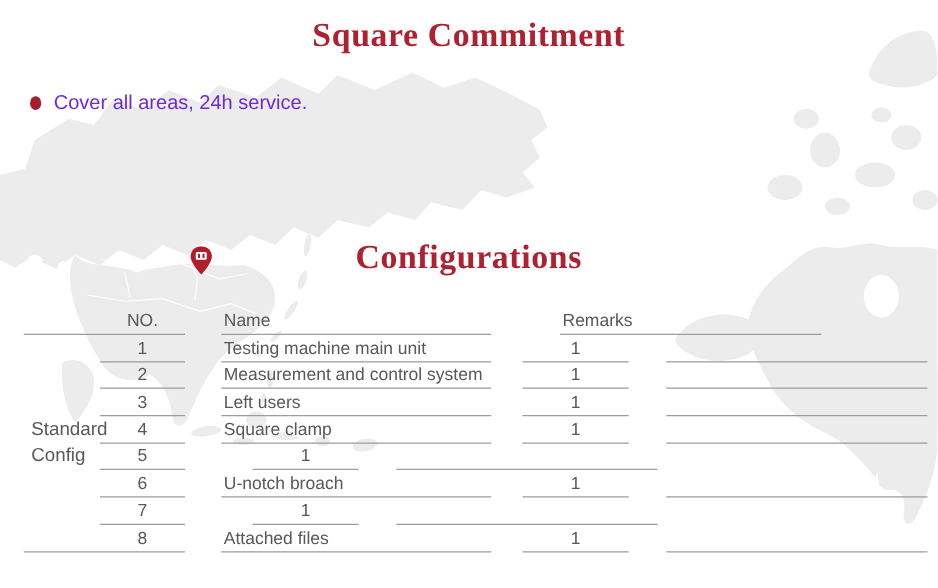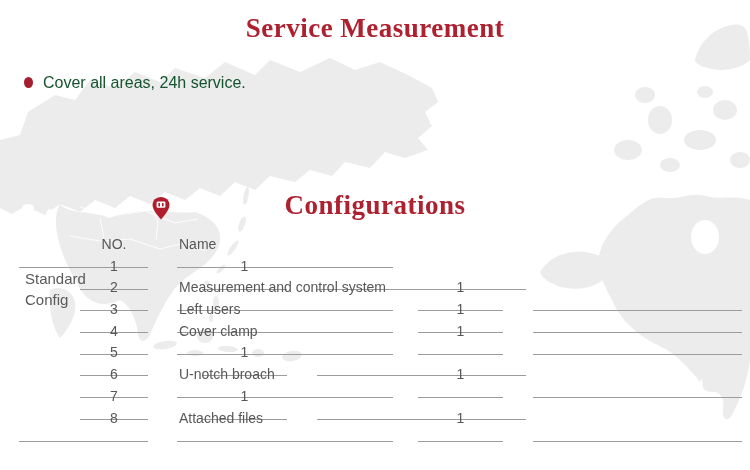--- a/index.html
+++ b/index.html
@@ -17,44 +17,44 @@
     font-size:27px;color:#ad2130;letter-spacing:0.5px;
   }
   .sec-title.cfg{top:190px;}
 
   .bullets{left:24px;top:74px;}
   .bullet-item{display:flex;align-items:center;height:17px;margin-bottom:12px;}
   .bullet-dot{
     width:9px;height:11px;border-radius:50%;
     background:#a51e2f;margin-right:10px;flex:0 0 auto;
   }
-  .bullet-text{font-size:16px;color:#14532d;white-space:nowrap;}
+  .bullet-text{font-size:16px;color:#6d28d9;white-space:nowrap;}
 
   .pin{left:152px;top:197px;width:18px;height:23px;}
 
   
   .cfg-table{left:19px;top:246px;width:723px;font-size:14px;color:#595757;}
   .trow{display:flex;}
   .thead{height:22px;}
   .drow{height:21.7px;}
-  .cell{display:flex;align-items:flex-end;padding-bottom:15px;box-sizing:border-box;}
+  .cell{display:flex;align-items:flex-end;padding-bottom:3px;box-sizing:border-box;}
   .bline{border-bottom:1px solid #9c9c9c;}
   .c-group{width:61px;}
   .c-no{width:68px;justify-content:center;}
   .sp1{width:29px;}
   .c-name{width:216px;padding-left:2px;text-align:center;}
   .sp2{width:25px;}
   .c-qty{width:85px;justify-content:center;}
   .sp3{width:30px;}
   .c-rem{width:209px;padding-left:2px;}
   .tbody{position:relative;}
   .group-cell{
     position:absolute;left:0;top:0;width:61px;height:173.6px;
     border-bottom:1px solid #9c9c9c;box-sizing:border-box;
-    display:flex;flex-direction:column;
+    display:flex;flex-direction:column;justify-content:center;
     padding-left:6px;font-size:15px;color:#5b5959;line-height:21px;
   }
 </style>
 </head>
 <body>
 
 <svg class="map-bg" viewBox="0 0 750 470" xmlns="http://www.w3.org/2000/svg" aria-hidden="true">
   <g fill="#ececec" stroke="none">
 
     <path d="M0,190 L0,140 20,135 28,112 55,95 75,100 90,80 115,88 135,72 160,82 175,68 205,78 225,62 255,75 270,60 300,72 330,58 355,70 380,62 408,75 432,88 438,102 425,112 432,126 418,138 428,150 405,158 385,152 370,168 345,162 332,176 310,170 295,182 270,176 255,190 235,182 220,196 200,188 185,200 165,192 150,204 130,196 115,208 95,200 80,212 60,204 45,215 25,206 12,214 0,208 Z"></path>
@@ -103,21 +103,21 @@
     <ellipse cx="705" cy="237" rx="14" ry="17"></ellipse>
   </g>
   <g fill="none" stroke="#ffffff" stroke-width="1" opacity="0.9">
     <path d="M80,207 L110,216 145,211 175,223 198,219"></path>
     <path d="M70,236 L100,241 130,239 160,249 185,243 205,251"></path>
     <path d="M150,206 L158,222 156,240"></path>
     <path d="M100,218 L104,238"></path>
   </g>
 </svg>
 
-<div class="layer sec-title">Service Measurement</div>
+<div class="layer sec-title">Square Commitment</div>
 
 <div class="layer bullets">
   <div class="bullet-item">
     <span class="bullet-dot"></span>
     <span class="bullet-text">Cover all areas, 24h service.</span>
   </div>
 </div>
 
 <div class="layer sec-title cfg">Configurations</div>
 
@@ -129,32 +129,34 @@
 </svg>
 
 <div class="layer cfg-table">
   <div class="trow thead">
     <div class="cell c-group bline"></div>
     <div class="cell c-no bline">NO.</div>
     <div class="sp1"></div>
     <div class="cell c-name bline">Name</div>
     <div class="sp2"></div>
     <div class="sp3"></div>
+    <div class="cell c-rem bline">Remarks</div>
   </div>
 
   <div class="tbody">
     <div class="group-cell">
       <span>Standard</span>
       <span>Config</span>
     </div>
 
     <div class="trow drow">
       <div class="cell c-group"></div>
       <div class="cell c-no bline">1</div>
       <div class="sp1"></div>
+      <div class="cell c-name bline">Testing machine main unit</div>
       <div class="sp2"></div>
       <div class="cell c-qty bline">1</div>
       <div class="sp3"></div>
       <div class="cell c-rem bline"></div>
     </div>
 
     <div class="trow drow">
       <div class="cell c-group"></div>
       <div class="cell c-no bline">2</div>
       <div class="sp1"></div>
@@ -173,21 +175,21 @@
       <div class="sp2"></div>
       <div class="cell c-qty bline">1</div>
       <div class="sp3"></div>
       <div class="cell c-rem bline"></div>
     </div>
 
     <div class="trow drow">
       <div class="cell c-group"></div>
       <div class="cell c-no bline">4</div>
       <div class="sp1"></div>
-      <div class="cell c-name bline">Cover clamp</div>
+      <div class="cell c-name bline">Square clamp</div>
       <div class="sp2"></div>
       <div class="cell c-qty bline">1</div>
       <div class="sp3"></div>
       <div class="cell c-rem bline"></div>
     </div>
 
     <div class="trow drow">
       <div class="cell c-group"></div>
       <div class="cell c-no bline">5</div>
       <div class="sp1"></div>

